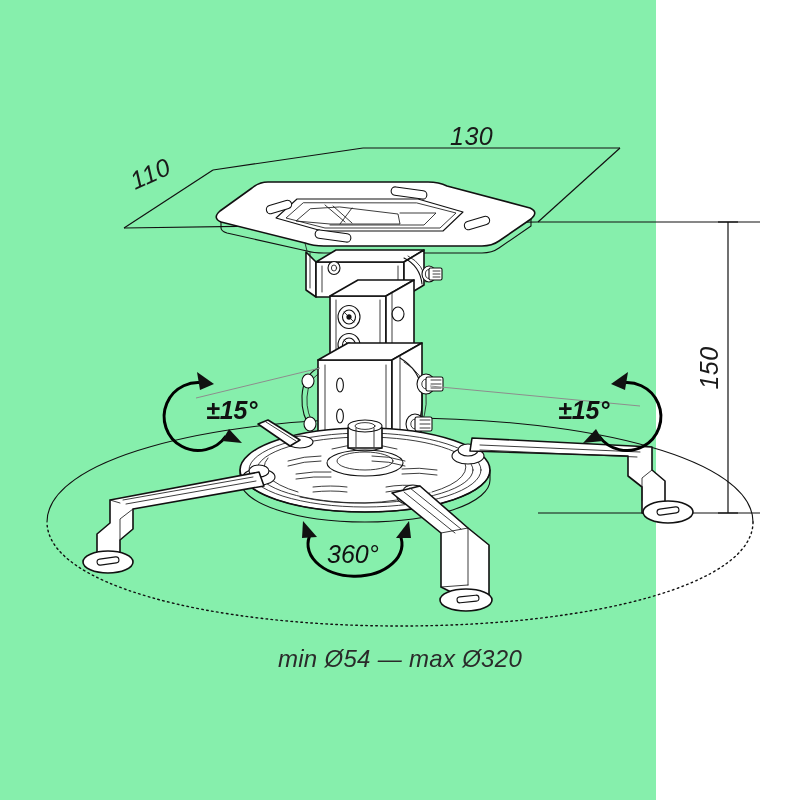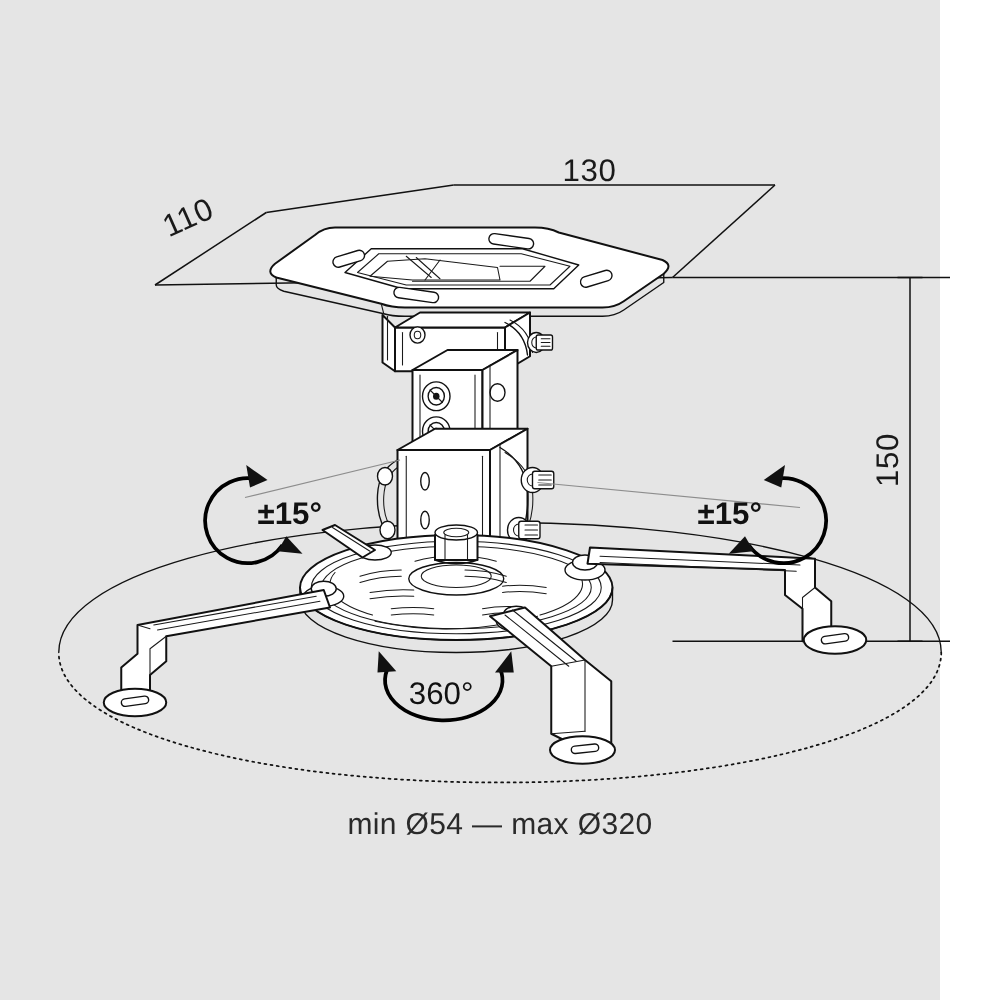--- a/index.html
+++ b/index.html
@@ -10,23 +10,24 @@
   }
   body {
     width: 800px;
     height: 800px;
     overflow: hidden;
     font-family: "Liberation Sans", "DejaVu Sans", sans-serif;
     color: #1a1a1a;
   }
   #drawing-root {
     position: relative;
-    width: 752px;
+    width: 656px;
     height: 800px;
-    background: #e5e5e5;
+    background: #86efac;
+    font-style: italic;
   }
   svg#technical-drawing {
     position: absolute;
     inset: 0;
     width: 800px;
     height: 800px;
     display: block;
   }
   .ln-thin     { fill: none; stroke: #111111; stroke-width: 1.1;
                  stroke-linecap: round; stroke-linejoin: round; }

